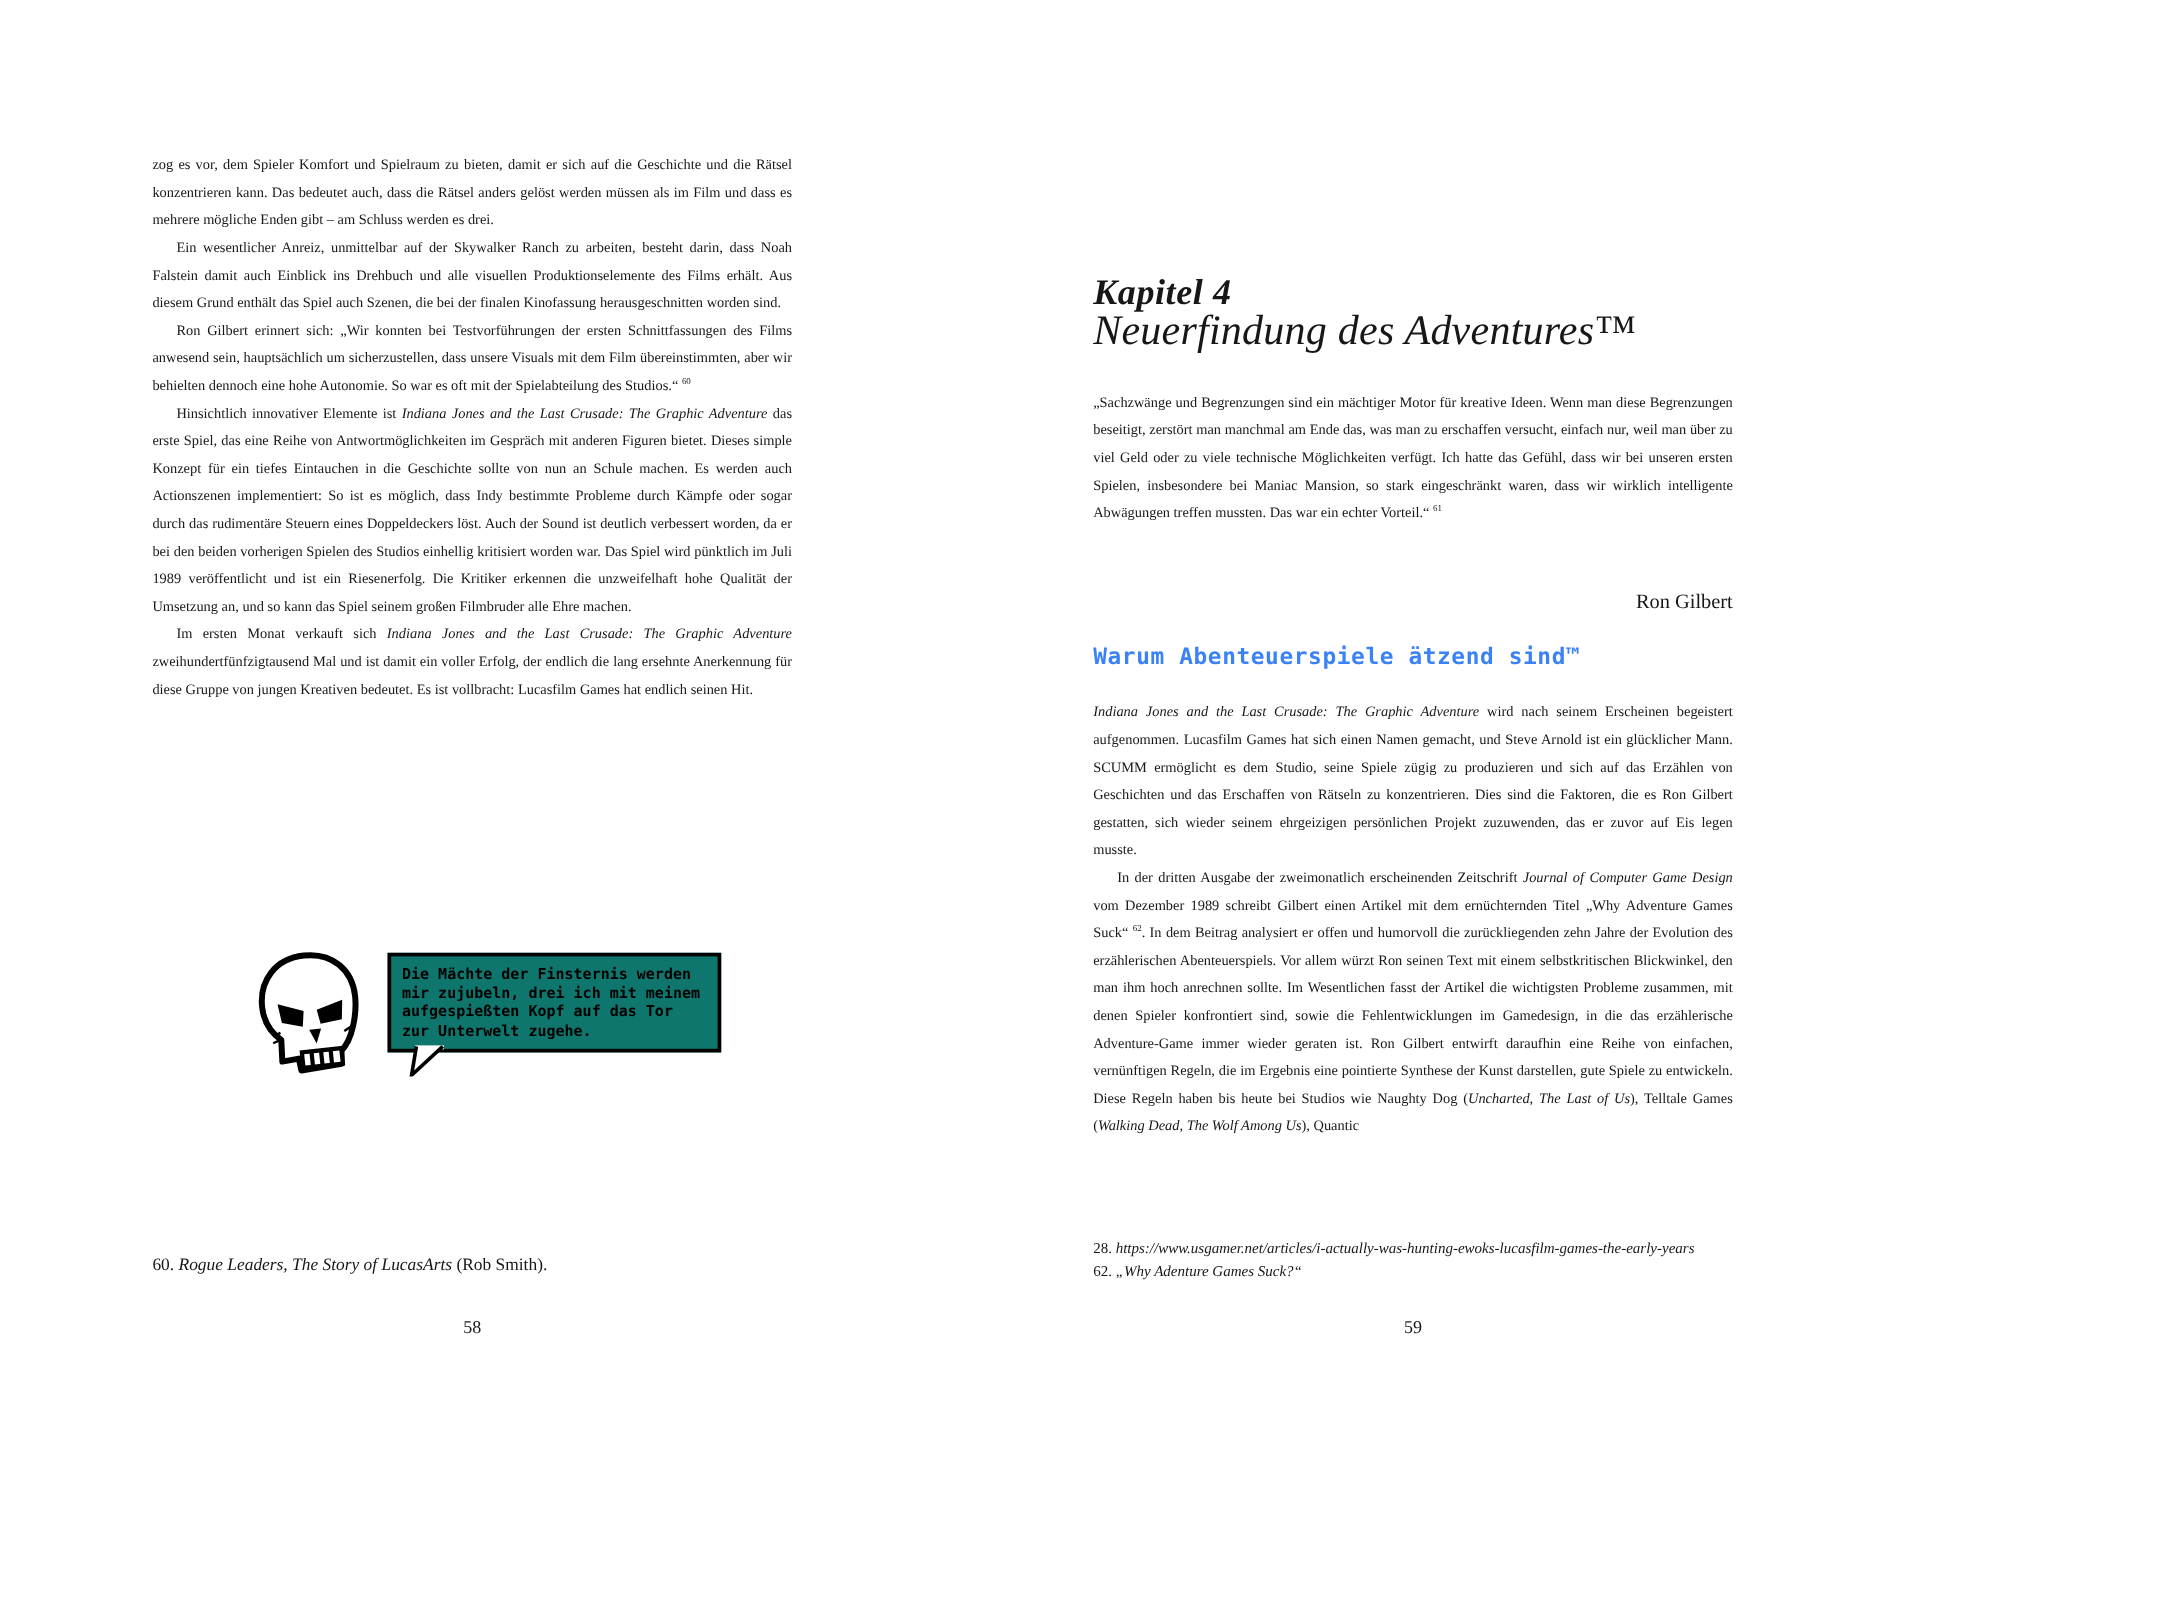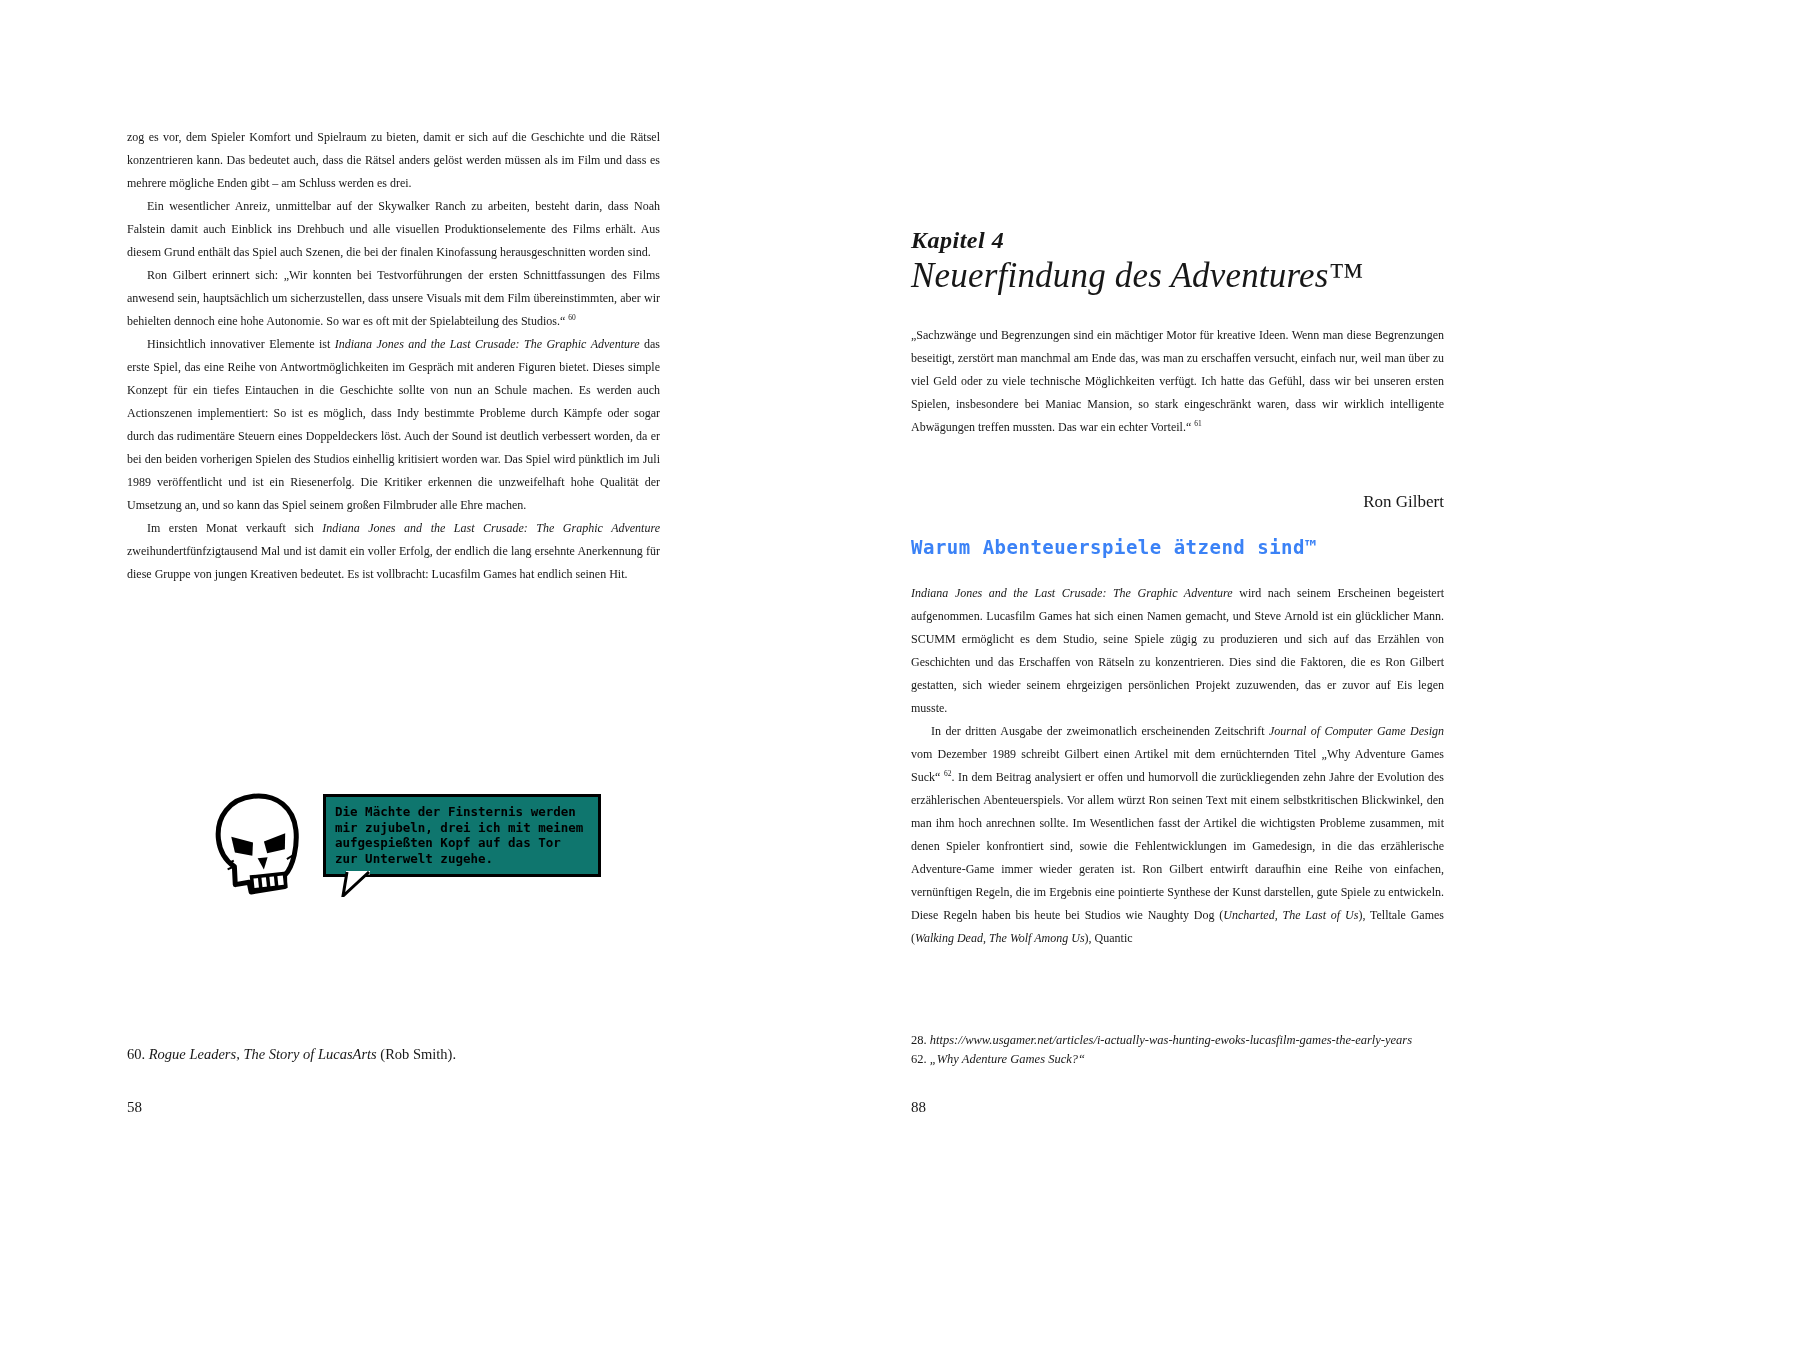--- a/index.html
+++ b/index.html
@@ -21,28 +21,28 @@
   .bubble {
     position:absolute; left:196px; top:8px; width:278px;
     border:3px solid #000; background:#0f766e; padding:7px 9px 8px 9px;
   }
   .bubble .line {
     font-family:"DejaVu Sans Mono",monospace; font-weight:bold;
     font-size:12.5px; line-height:15.5px; white-space:nowrap; color:#000;
   }
   .bubble-tail { position:absolute; left:14px; bottom:-23px; }
   .footnote-left { position:absolute; left:127px; top:1044px; width:533px; font-size:14.5px; line-height:20px; }
-  .pagenum { position:absolute; width:533px; font-size:15px; top:1099px; }
+  .pagenum { position:absolute; width:533px; text-align:center; font-size:15px; top:1099px; }
   .pagenum-left  { left:127px; }
   .pagenum-right { left:911px; }
 
   
   .chapter-label {
     position:absolute; left:911px; top:227px;
-    font-size:24px; font-weight:bold; font-style:italic; letter-spacing:0.5px;font-family:Liberation Serif, serif;
+    font-size:30px; font-weight:bold; font-style:italic; letter-spacing:0.5px;font-family:Liberation Serif, serif;
   }
   .chapter-title {
     position:absolute; left:911px; top:256px;
     font-size:35px; font-weight:normal; font-style:italic; letter-spacing:0.2px;
   }
   .quote      { position:absolute; left:911px; top:324px; width:533px; }
   .attribution{ position:absolute; left:911px; top:492px; width:533px; text-align:right; font-size:17px; }
   .section-heading {
     position:absolute; left:911px; top:536px; width:600px;
     font-family:"DejaVu Sans Mono",monospace; font-size:19px; font-weight:bold;
@@ -125,16 +125,16 @@
     <div class="text-block right-body">
         <p><span class="it">Indiana Jones and the Last Crusade: The Graphic Adventure</span><span> wird nach seinem Erscheinen begeistert aufgenommen. Lucasfilm Games hat sich einen Namen gemacht, und Steve Arnold ist ein glücklicher Mann. SCUMM ermöglicht es dem Studio, seine Spiele zügig zu produzieren und sich auf das Erzählen von Geschichten und das Erschaffen von Rätseln zu konzentrieren. Dies sind die Faktoren, die es Ron Gilbert gestatten, sich wieder seinem ehrgeizigen persönlichen Projekt zuzuwenden, das er zuvor auf Eis legen musste.</span></p>
         <p class="indent"><span>In der dritten Ausgabe der zweimonatlich erscheinenden Zeitschrift </span><span class="it">Journal of Computer Game Design</span><span> vom Dezember 1989 schreibt Gilbert einen Artikel mit dem ernüchternden Titel „Why Adventure Games Suck“ </span><sup>62</sup><span>. In dem Beitrag analysiert er offen und humorvoll die zurückliegenden zehn Jahre der Evolution des erzählerischen Abenteuerspiels. Vor allem würzt Ron seinen Text mit einem selbstkritischen Blickwinkel, den man ihm hoch anrechnen sollte. Im Wesentlichen fasst der Artikel die wichtigsten Probleme zusammen, mit denen Spieler konfrontiert sind, sowie die Fehlentwicklungen im Gamedesign, in die das erzählerische Adventure-Game immer wieder geraten ist. Ron Gilbert entwirft daraufhin eine Reihe von einfachen, vernünftigen Regeln, die im Ergebnis eine pointierte Synthese der Kunst darstellen, gute Spiele zu entwickeln. Diese Regeln haben bis heute bei Studios wie Naughty Dog (</span><span class="it">Uncharted</span><span>, </span><span class="it">The Last of Us</span><span>), Telltale Games (</span><span class="it">Walking Dead</span><span>, </span><span class="it">The Wolf Among Us</span><span>), Quantic</span></p>
       </div>
 
     <div class="footnotes-right">
       <div class="footnote-sm"><span>28. </span><span class="it">https://www.usgamer.net/articles/i-actually-was-hunting-ewoks-lucasfilm-games-the-early-years</span></div>
       <div class="footnote-sm"><span>62. </span><span class="it">„Why Adenture Games Suck?“</span></div>
     </div>
 
-    <div class="pagenum pagenum-right">88</div>
+    <div class="pagenum pagenum-right">59</div>
   </section>
 
 </div>
 
 </body></html>

